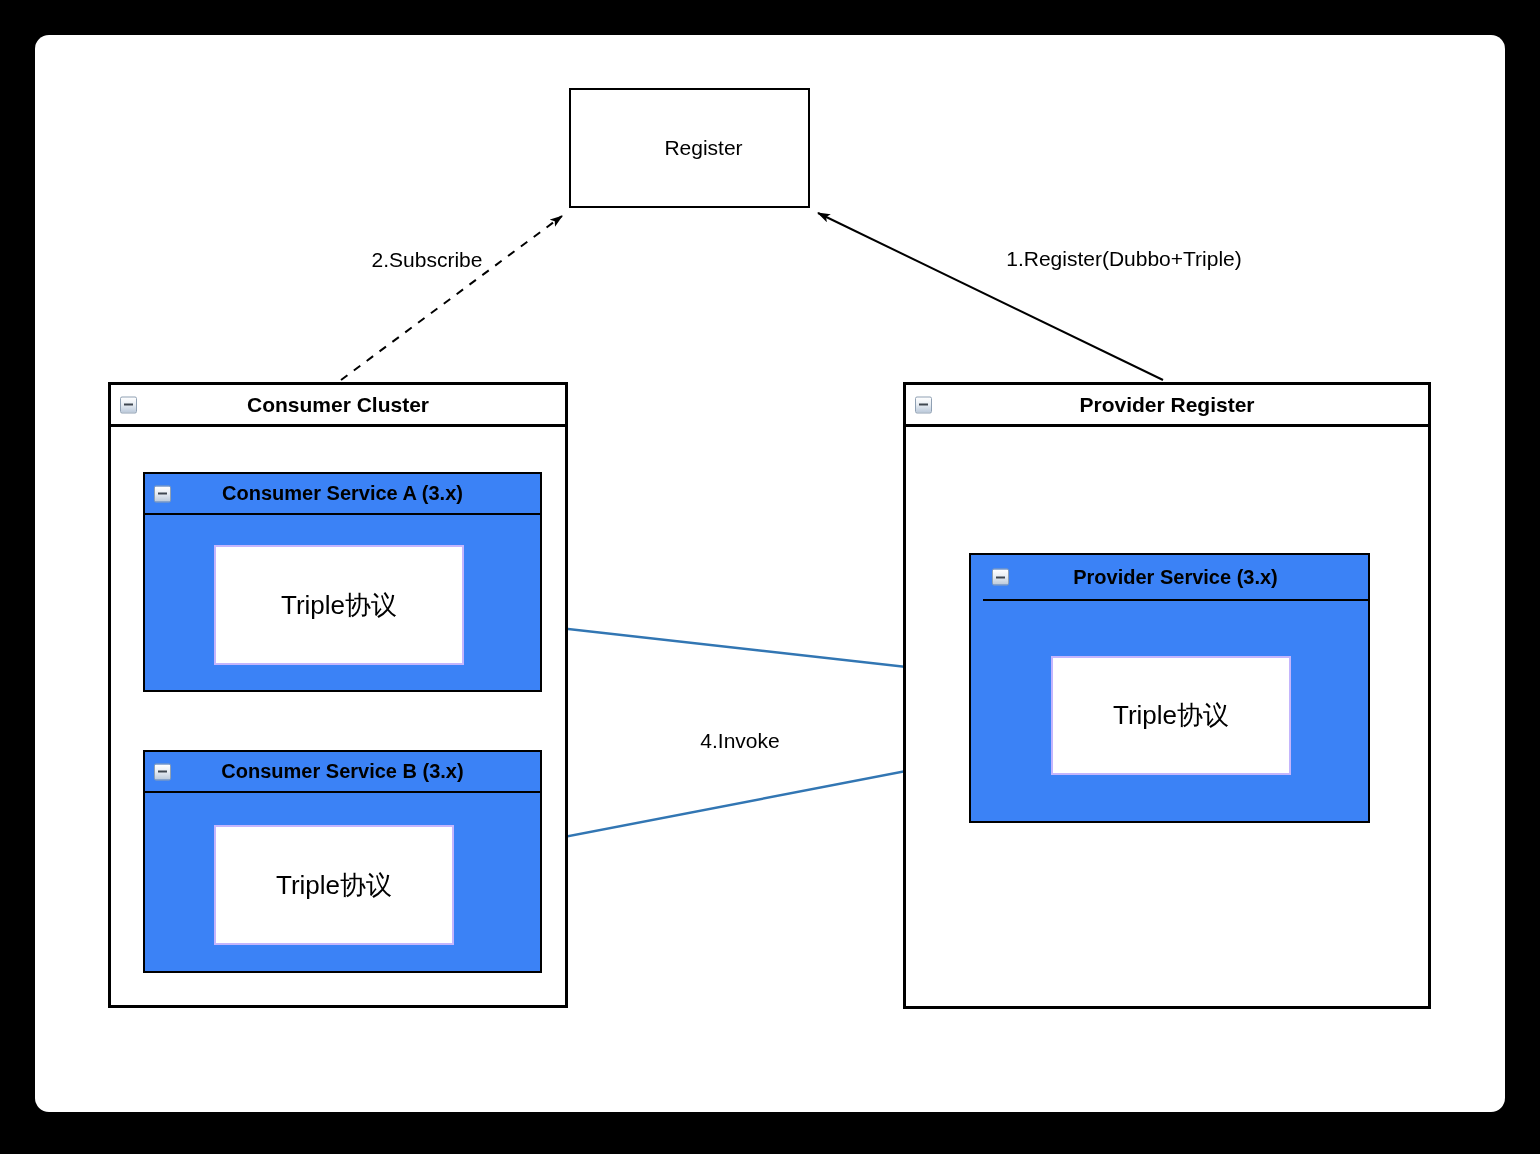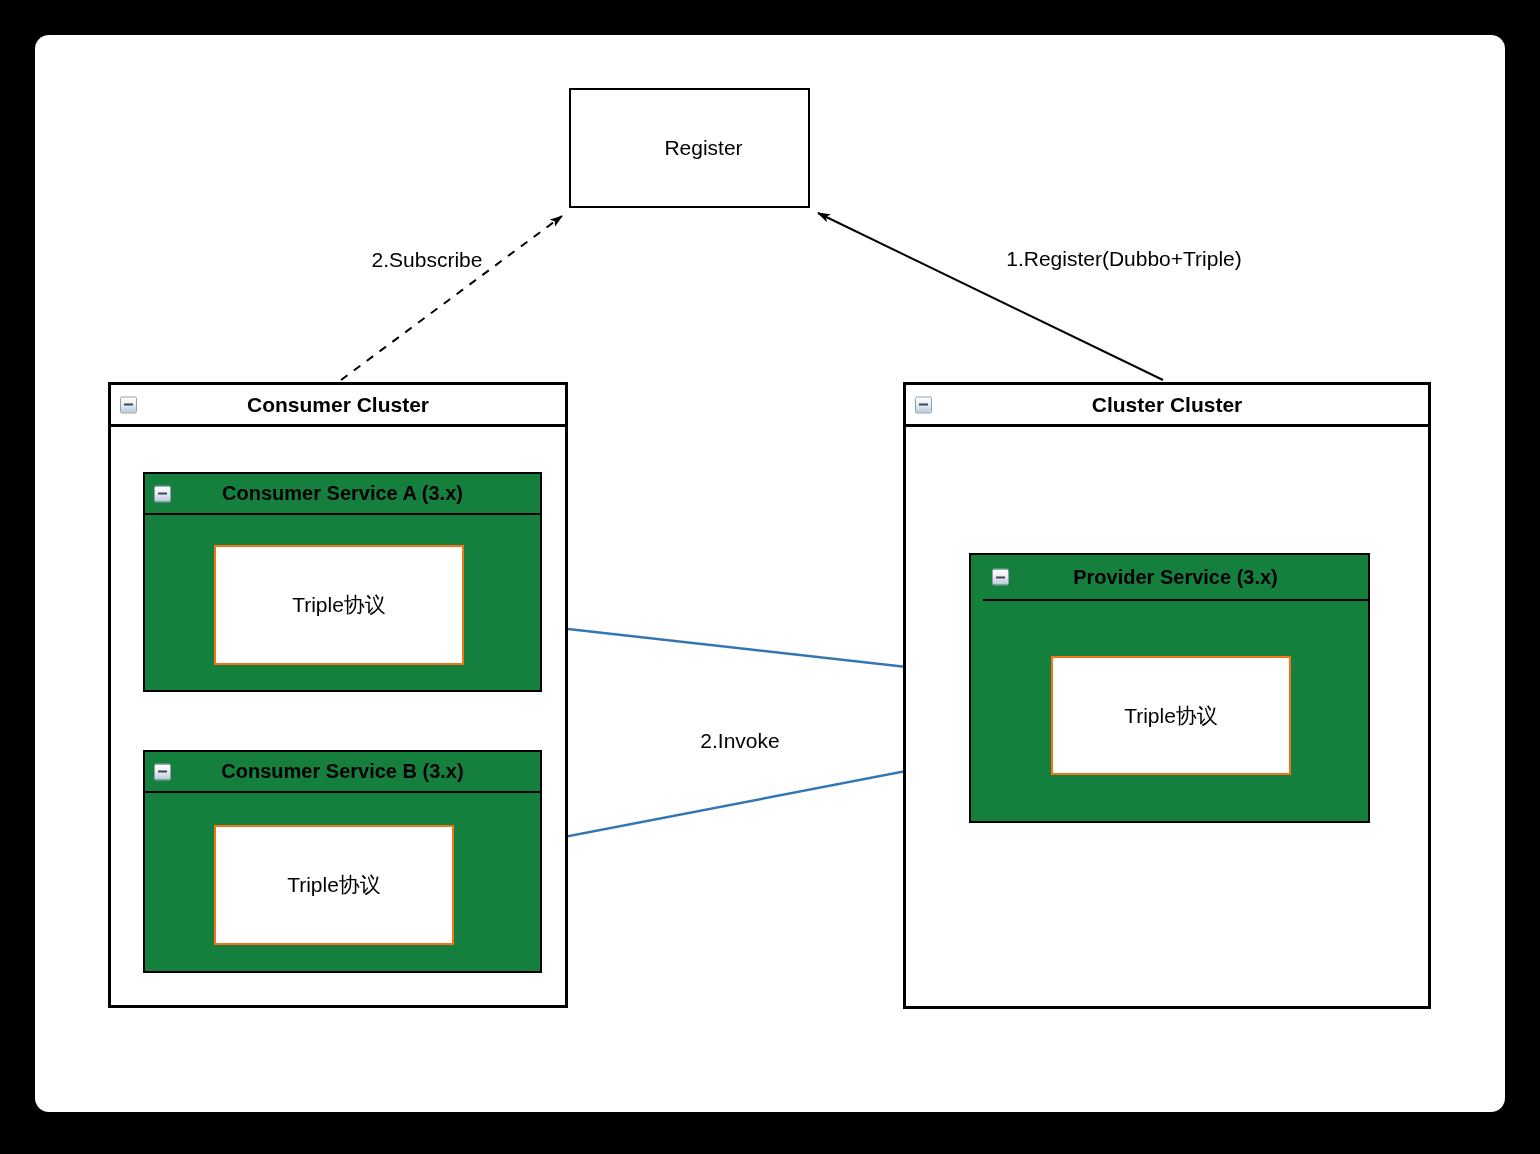--- a/index.html
+++ b/index.html
@@ -45,36 +45,36 @@
   .box-header {
     position: relative;
     display: flex; align-items: center; justify-content: center;
     border-bottom: 2px solid #000;
     font-weight: 700; font-size: 21px; color: #000;
     box-sizing: border-box;
   }
   .cluster > .box-header { height: 42px; border-bottom-width: 3px; }
   .service {
     position: absolute;
-    background: #15803d;
+    background: #3b82f6;
     border: 2px solid #000000;
     box-sizing: border-box;
   }
   .service > .box-header { height: 41px; font-size: 20px; }
   .service-a { left: 32px; top: 87px; width: 399px; height: 220px; }
   .service-b { left: 32px; top: 365px; width: 399px; height: 223px; }
   .service-provider { left: 63px; top: 168px; width: 401px; height: 270px; }
   .service-provider > .box-header { height: 46px; margin-left: 12px; }
   .protocol-box {
     position: absolute;
     background: #ffffff;
-    border: 2px solid #f97316;
+    border: 2px solid #c4b5fd;
     box-sizing: border-box;
     display: flex; align-items: center; justify-content: center;
-    font-size: 21px; color: #000;
+    font-size: 26px; color: #000;
   }
   .protocol-a { left: 69px; top: 71px; width: 250px; height: 120px; }
   .protocol-b { left: 69px; top: 73px; width: 240px; height: 120px; }
   .protocol-p { left: 80px; top: 101px; width: 240px; height: 119px; }
   .collapse-btn {
     position: absolute;
     left: 9px; top: 50%;
     transform: translateY(-50%);
     width: 17px; height: 17px;
     border: 1px solid #8fa0b3;
@@ -153,30 +153,30 @@
       </div>
       <div class="protocol-box protocol-b">
         <span>Triple协议</span>
       </div>
     </div>
   </div>
 
   <div class="cluster cluster-provider">
     <div class="box-header">
       <span class="collapse-btn"></span>
-      <span>Cluster Cluster</span>
+      <span>Provider Register</span>
     </div>
 
     <div class="service service-provider">
       <div class="box-header">
         <span class="collapse-btn"></span>
         <span>Provider Service (3.x)</span>
       </div>
       <div class="protocol-box protocol-p">
         <span>Triple协议</span>
       </div>
     </div>
   </div>
 
   <div class="edge-label lbl-subscribe">2.Subscribe</div>
   <div class="edge-label lbl-register">1.Register(Dubbo+Triple)</div>
-  <div class="edge-label lbl-invoke">2.Invoke</div>
+  <div class="edge-label lbl-invoke">4.Invoke</div>
 </div>
 
 </body></html>

